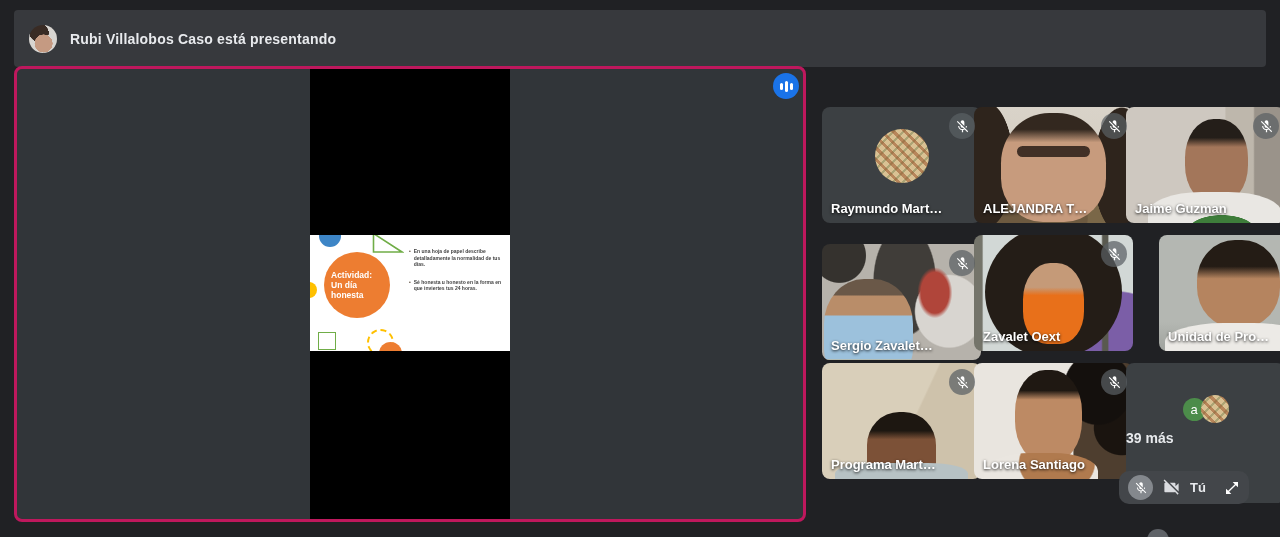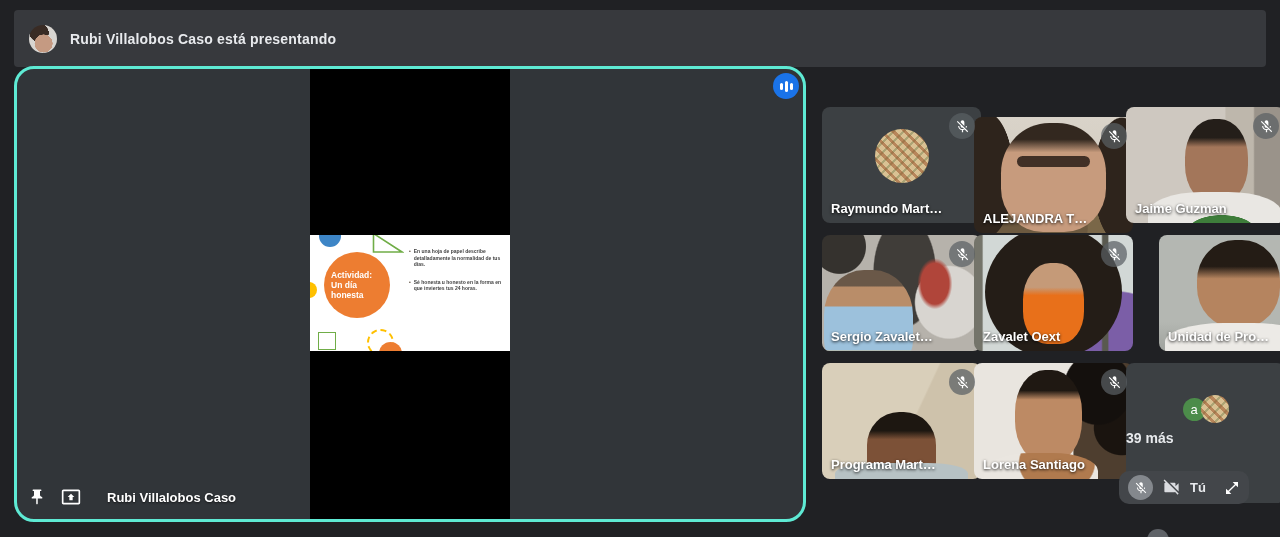--- a/index.html
+++ b/index.html
@@ -17,21 +17,21 @@
     width:28px;height:28px;border-radius:50%;margin-left:15px;flex:0 0 auto;
     background:
       radial-gradient(55% 55% at 52% 66%, #c59a82 0 58%, transparent 59%),
       radial-gradient(62% 58% at 36% 28%, #392b24 0 55%, transparent 56%),
       #d8d5d1;
   }
   .banner-title{margin-left:13px;color:#e8eaed;font-size:14px;font-weight:700;letter-spacing:.2px}
   
   .stage{
     position:absolute;left:14px;top:66px;width:792px;height:456px;box-sizing:border-box;
-    background:#313539;border:3px solid #5eead4;border-radius:20px;
+    background:#313539;border:3px solid #be185d;border-radius:8px;
   }
   .stage-inner{position:absolute;inset:0;border-radius:9px;overflow:hidden}
   .letterbox{position:absolute;left:293px;top:0;width:200px;height:450px;background:#000}
   .slide{position:absolute;left:293px;top:166px;width:200px;height:116px;background:#fff;overflow:hidden}
   .s-blue{position:absolute;left:9px;top:-10px;width:22px;height:22px;border-radius:50%;background:#3d85c6}
   .s-tri{position:absolute;left:62px;top:-3px}
   .s-orange{
     position:absolute;left:14px;top:17px;width:66px;height:66px;border-radius:50%;background:#ED7D31;
     display:flex;flex-direction:column;align-items:center;justify-content:center;
     color:#fff;font-size:8.5px;font-weight:700;line-height:1.2;
@@ -49,22 +49,22 @@
     display:flex;align-items:center;justify-content:center;gap:2px;
   }
   .audio-ind i{display:block;width:3px;border-radius:2px;background:#fff}
   .audio-ind i:nth-child(1){height:7px}
   .audio-ind i:nth-child(2){height:11px}
   .audio-ind i:nth-child(3){height:7px}
   .stage-footer{position:absolute;left:11px;bottom:12px;display:flex;align-items:center;gap:13px}
   .presenter-name{color:#fff;font-size:13px;font-weight:600;margin-left:11px;text-shadow:0 1px 2px rgba(0,0,0,.6)}
   
   .tile{position:absolute;width:159px;height:116px;border-radius:8px;overflow:hidden;background:#3c4043}
-  .t1{left:822px;top:107px}.t2{left:974px;top:117px}.t3{left:1126px;top:107px}
-  .t4{left:822px;top:235px}.t5{left:974px;top:235px}.t6{left:1159px;top:235px}
+  .t1{left:822px;top:107px}.t2{left:974px;top:107px}.t3{left:1126px;top:107px}
+  .t4{left:822px;top:244px}.t5{left:974px;top:235px}.t6{left:1159px;top:235px}
   .t7{left:822px;top:363px}.t8{left:974px;top:363px}
   .t9{left:1126px;top:363px;height:140px}
   .tile::before,.tile::after{content:none}
   .video::before,.video::after{content:"";position:absolute}
   .mic-badge{
     position:absolute;top:6px;right:6px;width:26px;height:26px;border-radius:50%;
     background:rgba(90,95,100,.72);display:flex;align-items:center;justify-content:center;z-index:5;
   }
   .pname{
     position:absolute;left:9px;bottom:7px;color:#fff;font-size:13px;font-weight:600;white-space:nowrap;
@@ -175,29 +175,20 @@
         <li>
             <span>Sé honesta u honesto en la forma en que inviertes tus 24 horas.</span>
           </li>
       </ul>
     </div>
     <div class="audio-ind">
         <i></i>
         <i></i>
         <i></i>
       </div>
-    <div class="stage-footer">
-      <svg width="18" height="18" viewBox="0 0 24 24" fill="#fff">
-        <path d="M16 9V4h1c.55 0 1-.45 1-1s-.45-1-1-1H7c-.55 0-1 .45-1 1s.45 1 1 1h1v5c0 1.66-1.34 3-3 3v2h5.97v7l1 1 1-1v-7H19v-2c-1.66 0-3-1.34-3-3z"></path>
-      </svg>
-      <svg width="24" height="20" viewBox="0 0 24 24" fill="#fff">
-        <path d="M21 3H3c-1.11 0-2 .89-2 2v14c0 1.11.89 2 2 2h18c1.11 0 2-.89 2-2V5c0-1.11-.89-2-2-2zm0 16.02H3V4.98h18v14.04zM10 12H8l4-4 4 4h-2v4h-4v-4z"></path>
-      </svg>
-      <span class="presenter-name">Rubi Villalobos Caso</span>
-    </div>
   </div>
 </div>
 
 <div class="tile t1">
   <div class="big-avatar pattern"></div>
   <div class="mic-badge">
     <svg width="15" height="15" viewBox="0 0 24 24" fill="#fff">
         <path d="M19 11h-1.7c0 .74-.16 1.43-.43 2.05l1.23 1.23c.56-.98.9-2.09.9-3.28zm-4.02.17c0-.06.02-.11.02-.17V5c0-1.66-1.34-3-3-3S9 3.34 9 5v.18l5.98 5.99zM4.27 3L3 4.27l6.01 6.01V11c0 1.66 1.33 3 2.99 3 .22 0 .44-.03.65-.08l1.66 1.66c-.71.33-1.5.52-2.31.52-2.76 0-5.3-2.1-5.3-5.1H5c0 3.41 2.72 6.23 6 6.72V21h2v-3.28c.91-.13 1.77-.45 2.54-.9L19.73 21 21 19.73 4.27 3z"></path>
       </svg>
   </div>

